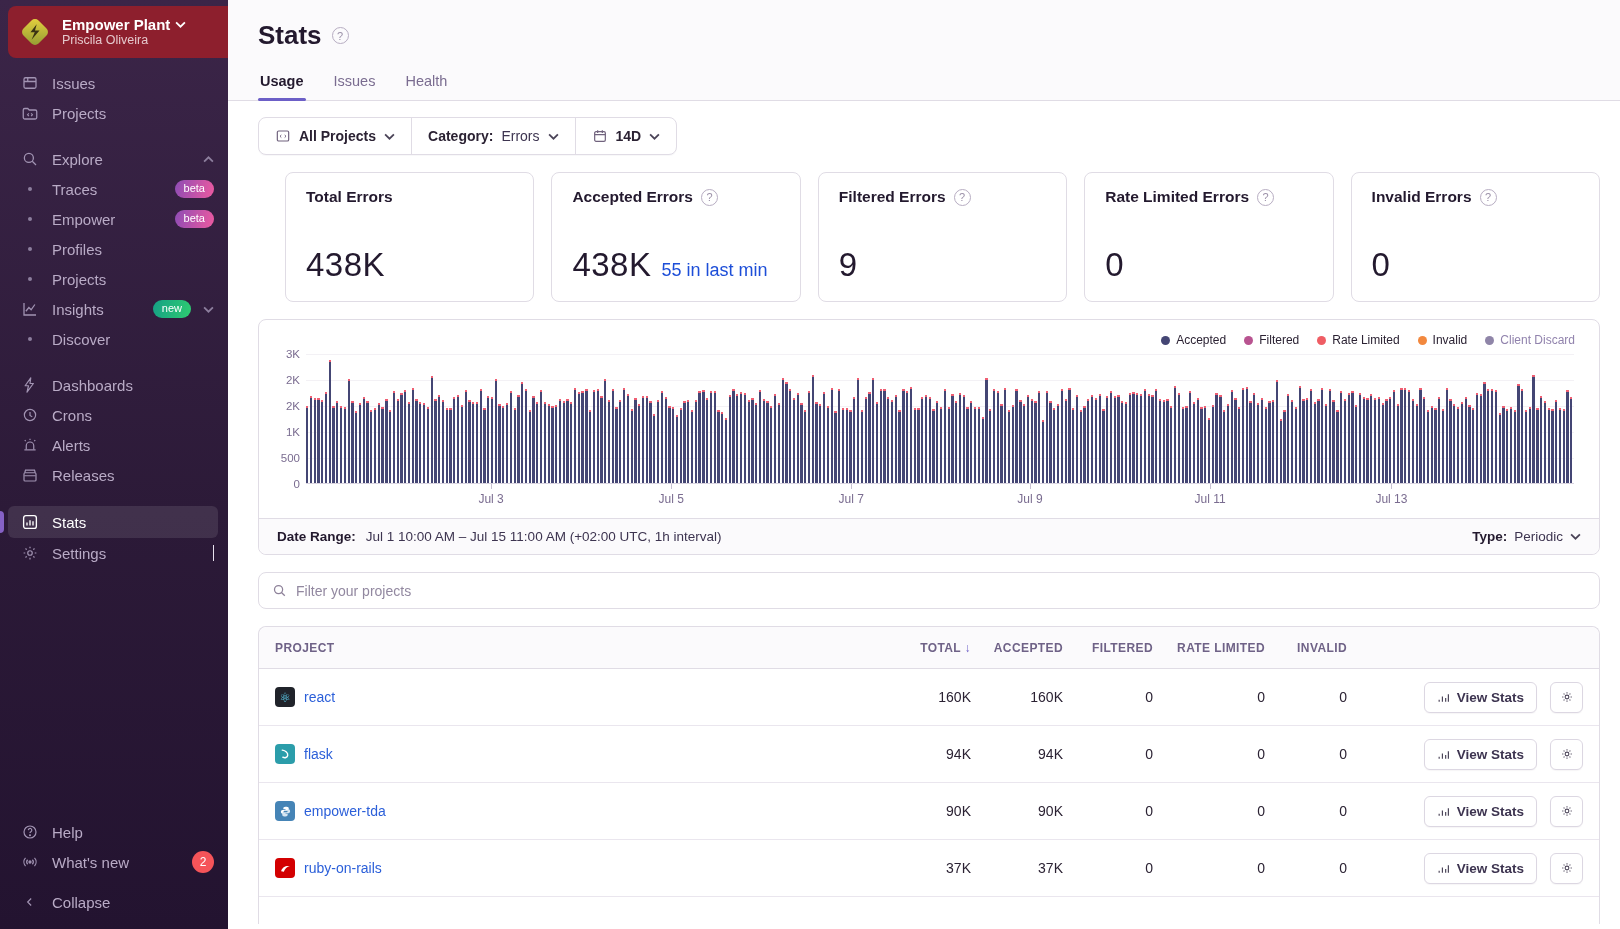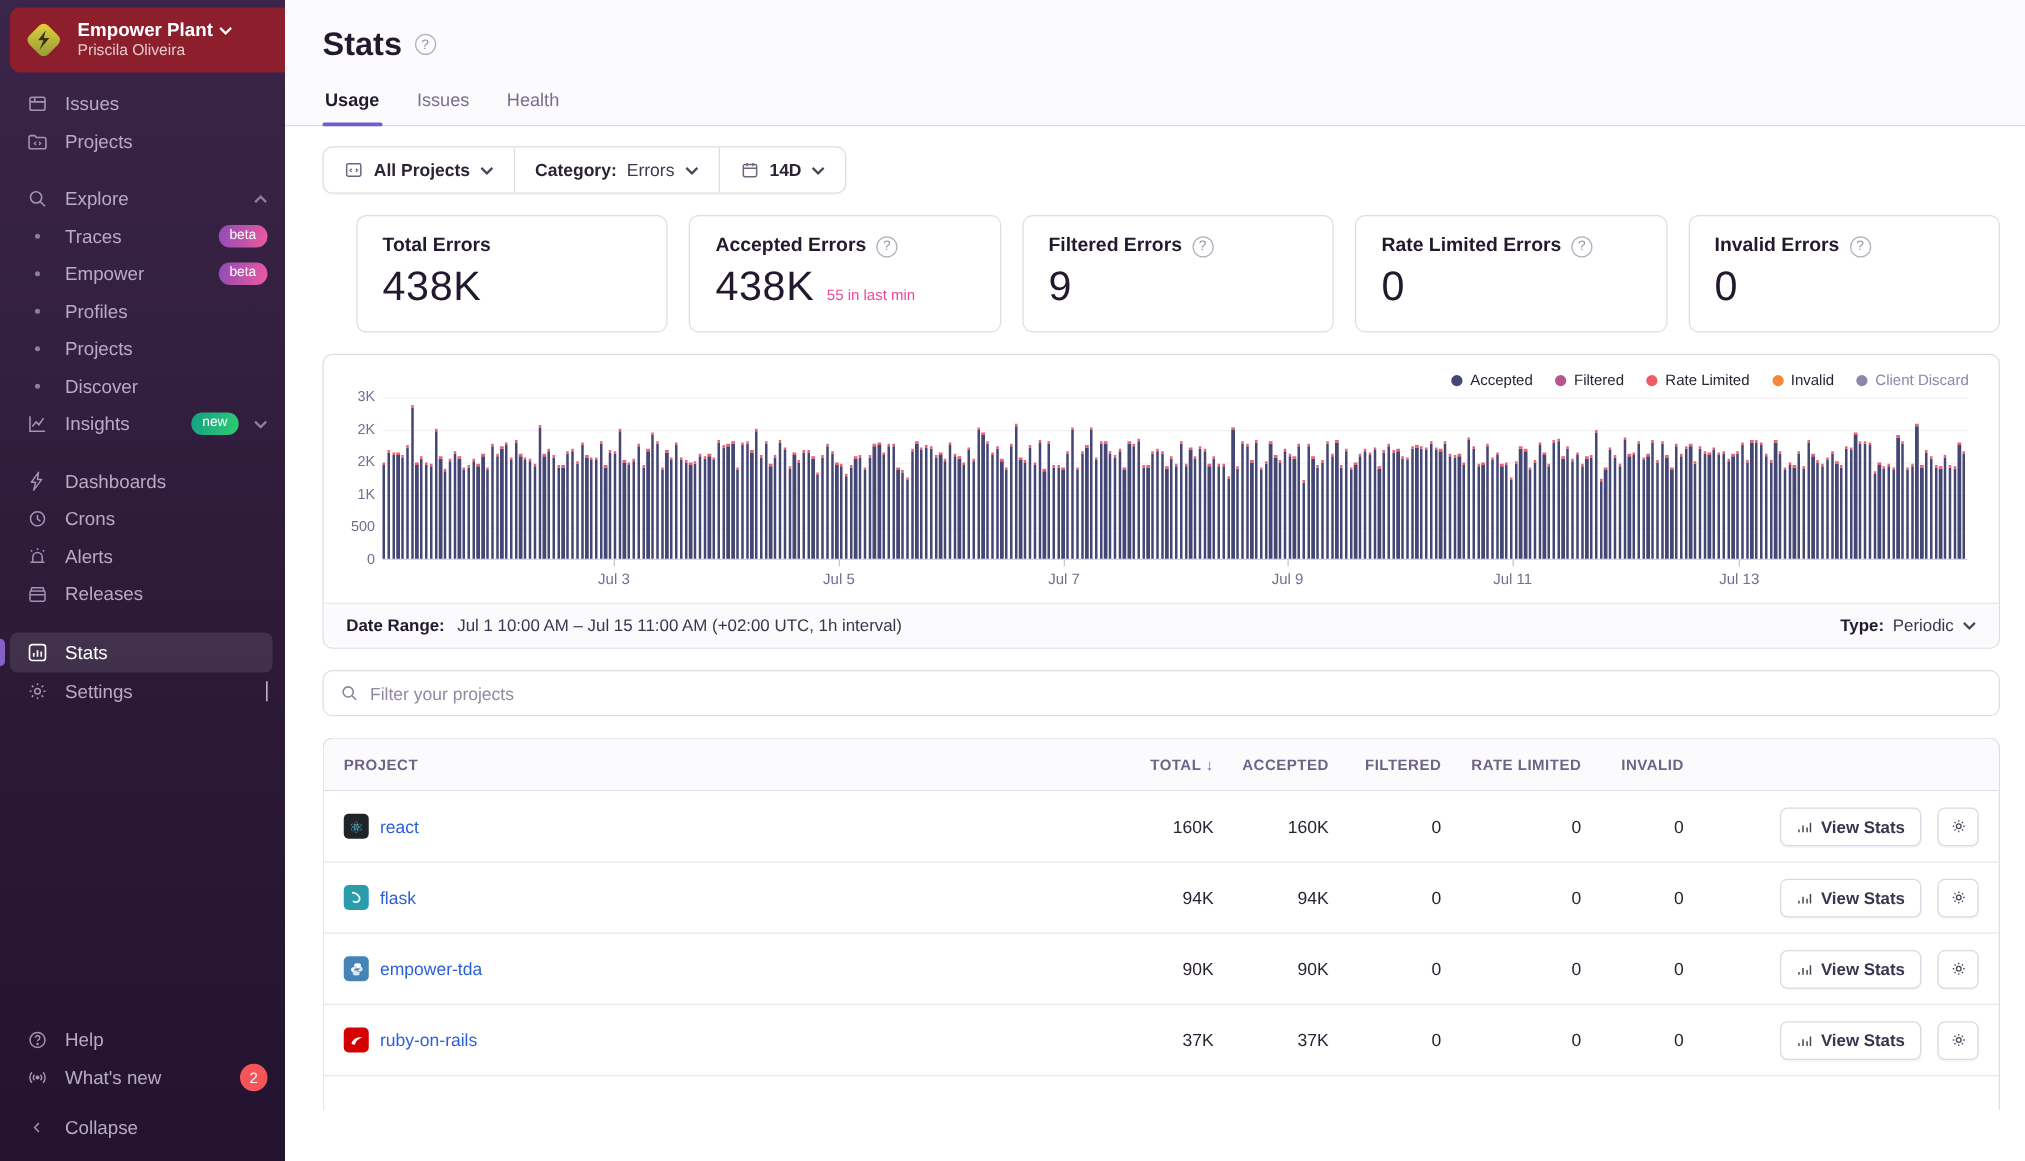--- a/index.html
+++ b/index.html
@@ -52,22 +52,22 @@
   .filter-seg .strong { font-weight:bold; }
   .filter-seg .muted-val { color:#3d3450; }
   .seg-ico { color:#71637e; display:flex; }
 
   
   .cards { display:grid; grid-template-columns:repeat(5,1fr); gap:17px; margin-top:17px;padding-left:27px; }
   .card { border:1px solid #e0dce5; border-radius:8px; background:#fff; padding:15px 20px 17px 20px; }
   .card-title-row { display:flex; align-items:center; gap:8px; }
   .card-title { font-size:15.5px; font-weight:bold; color:#23192e; }
   .card-value-row { display:flex; align-items:baseline; gap:10px; margin-top:4px; }
-  .card-value { font-size:33px; color:#23192e; letter-spacing:0.5px; }
-  .card-note { font-size:12px; color:#ec4899; }
+  .card-value { font-size:33px; color:#23192e; letter-spacing:0.5px;margin-top:36px; }
+  .card-note { font-size:18px; color:#1d4ed8; }
 
   
   .chart-panel { border:1px solid #e0dce5; border-radius:8px; background:#fff; margin-top:17px; }
   .legend { display:flex; justify-content:flex-end; gap:18px; padding:13px 24px 0 0; font-size:12px; }
   .legend-item { display:flex; align-items:center; gap:6px; cursor:pointer; color:#2b2233; }
   .legend-item.muted { color:#9183ad; }
   .legend-dot { width:9px; height:9px; border-radius:50%; }
   .chart-wrap { display:flex; padding:6px 25px 0 8px; }
   .y-axis { width:39px; position:relative; height:131px; flex:0 0 39px; }
   .y-lab { position:absolute; right:6px; transform:translateY(-50%); font-size:11.5px; color:#7a6c90; }
@@ -189,40 +189,40 @@
           <span class="dot"></span>
         </span>
       <span class="lbl">Profiles</span>
     </div>
     <div class="nav-item sub">
       <span class="ico">
           <span class="dot"></span>
         </span>
       <span class="lbl">Projects</span>
     </div>
-    <div class="nav-item sub">
-      <span class="ico">
-          <span class="dot"></span>
-        </span>
-      <span class="lbl">Discover</span>
-    </div>
     <div class="nav-item">
       <span class="ico">
           <svg width="18" height="18" viewBox="0 0 24 24" fill="none" stroke="currentColor" stroke-width="1.7">
             <path d="M4 4v16h16"></path>
             <path d="M6.5 15l4-5 3 3 5-7"></path>
           </svg>
         </span>
       <span class="lbl">Insights</span>
       <span class="badge new">new</span>
       <span class="chev">
           <svg width="11" height="7" viewBox="0 0 10 6" fill="none" stroke="currentColor" stroke-width="1.6">
             <path d="M1 1l4 4 4-4"></path>
           </svg>
         </span>
+    </div>
+    <div class="nav-item sub">
+      <span class="ico">
+          <span class="dot"></span>
+        </span>
+      <span class="lbl">Discover</span>
     </div>
     <div class="nav-gap"></div>
     <div class="nav-item">
       <span class="ico">
           <svg width="18" height="18" viewBox="0 0 24 24" fill="none" stroke="currentColor" stroke-width="1.6">
             <path d="M13 2.5L5.5 13H10l-2 8.5L16.5 10H12l1-7.5z" stroke-linejoin="round"></path>
           </svg>
         </span>
       <span class="lbl">Dashboards</span>
     </div>

